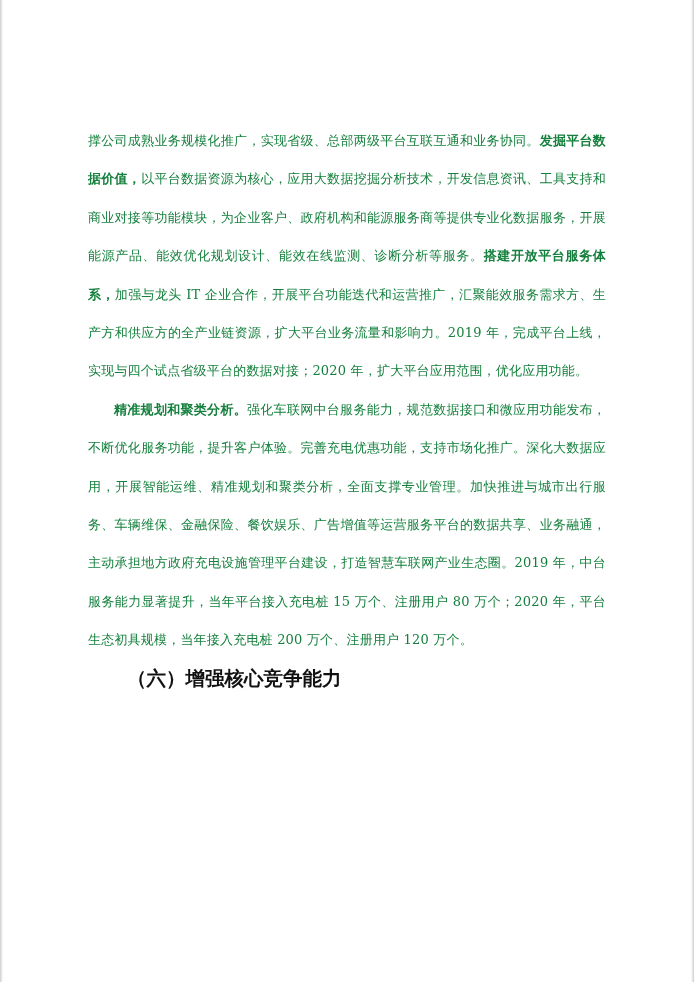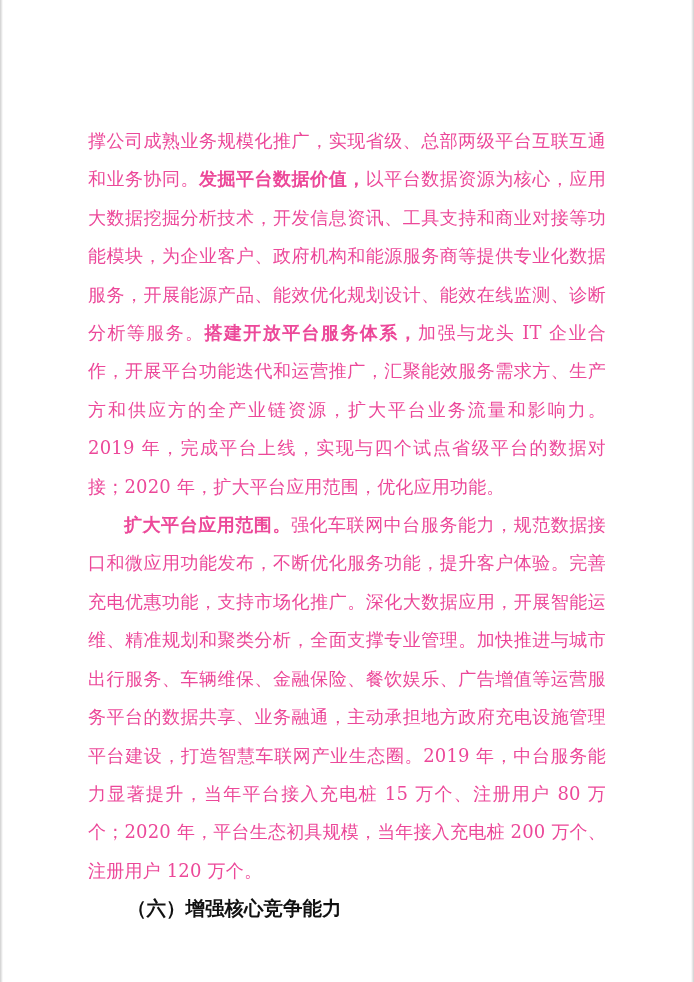--- a/index.html
+++ b/index.html
@@ -31,23 +31,23 @@
     background: linear-gradient(to left, #cfcfcf, #ffffff);
   }
   .content {
     position: absolute;
     left: 88px;
     right: 88px;
     top: 122px;
   }
   p.para {
     margin: 0;
-    font-size: 18px;
+    font-size: 13px;
     line-height: 38.4px;
-    color: #ec4899;
+    color: #15803d;
     text-align: justify;
     text-justify: inter-ideograph;
     letter-spacing: 0.2px;
   }
   p.indent {
     text-indent: 2em;
   }
   .b {
     font-weight: bold;
   }
@@ -62,17 +62,17 @@
 </style>
 </head>
 <body>
 
 <div class="page">
   <div class="page-edge-left"></div>
   <div class="page-edge-right"></div>
 
   <div class="content">
     <p class="para" id="p0"><span>撑公司成熟业务规模化推广，实现省级、总部两级平台互联互通和业务协同。</span><span class="b">发掘平台数据价值，</span><span>以平台数据资源为核心，应用大数据挖掘分析技术，开发信息资讯、工具支持和商业对接等功能模块，为企业客户、政府机构和能源服务商等提供专业化数据服务，开展能源产品、能效优化规划设计、能效在线监测、诊断分析等服务。</span><span class="b">搭建开放平台服务体系，</span><span>加强与龙头 IT 企业合作，开展平台功能迭代和运营推广，汇聚能效服务需求方、生产方和供应方的全产业链资源，扩大平台业务流量和影响力。2019 年，完成平台上线，实现与四个试点省级平台的数据对接；2020 年，扩大平台应用范围，优化应用功能。</span></p>
-    <p class="para indent" id="p1"><span class="b">扩大平台应用范围。</span><span>强化车联网中台服务能力，规范数据接口和微应用功能发布，不断优化服务功能，提升客户体验。完善充电优惠功能，支持市场化推广。深化大数据应用，开展智能运维、精准规划和聚类分析，全面支撑专业管理。加快推进与城市出行服务、车辆维保、金融保险、餐饮娱乐、广告增值等运营服务平台的数据共享、业务融通，主动承担地方政府充电设施管理平台建设，打造智慧车联网产业生态圈。2019 年，中台服务能力显著提升，当年平台接入充电桩 15 万个、注册用户 80 万个；2020 年，平台生态初具规模，当年接入充电桩 200 万个、注册用户 120 万个。</span></p>
+    <p class="para indent" id="p1"><span class="b">精准规划和聚类分析。</span><span>强化车联网中台服务能力，规范数据接口和微应用功能发布，不断优化服务功能，提升客户体验。完善充电优惠功能，支持市场化推广。深化大数据应用，开展智能运维、精准规划和聚类分析，全面支撑专业管理。加快推进与城市出行服务、车辆维保、金融保险、餐饮娱乐、广告增值等运营服务平台的数据共享、业务融通，主动承担地方政府充电设施管理平台建设，打造智慧车联网产业生态圈。2019 年，中台服务能力显著提升，当年平台接入充电桩 15 万个、注册用户 80 万个；2020 年，平台生态初具规模，当年接入充电桩 200 万个、注册用户 120 万个。</span></p>
     <h3 class="heading">（六）增强核心竞争能力</h3>
 
   </div>
 </div>
 
 </body></html>

